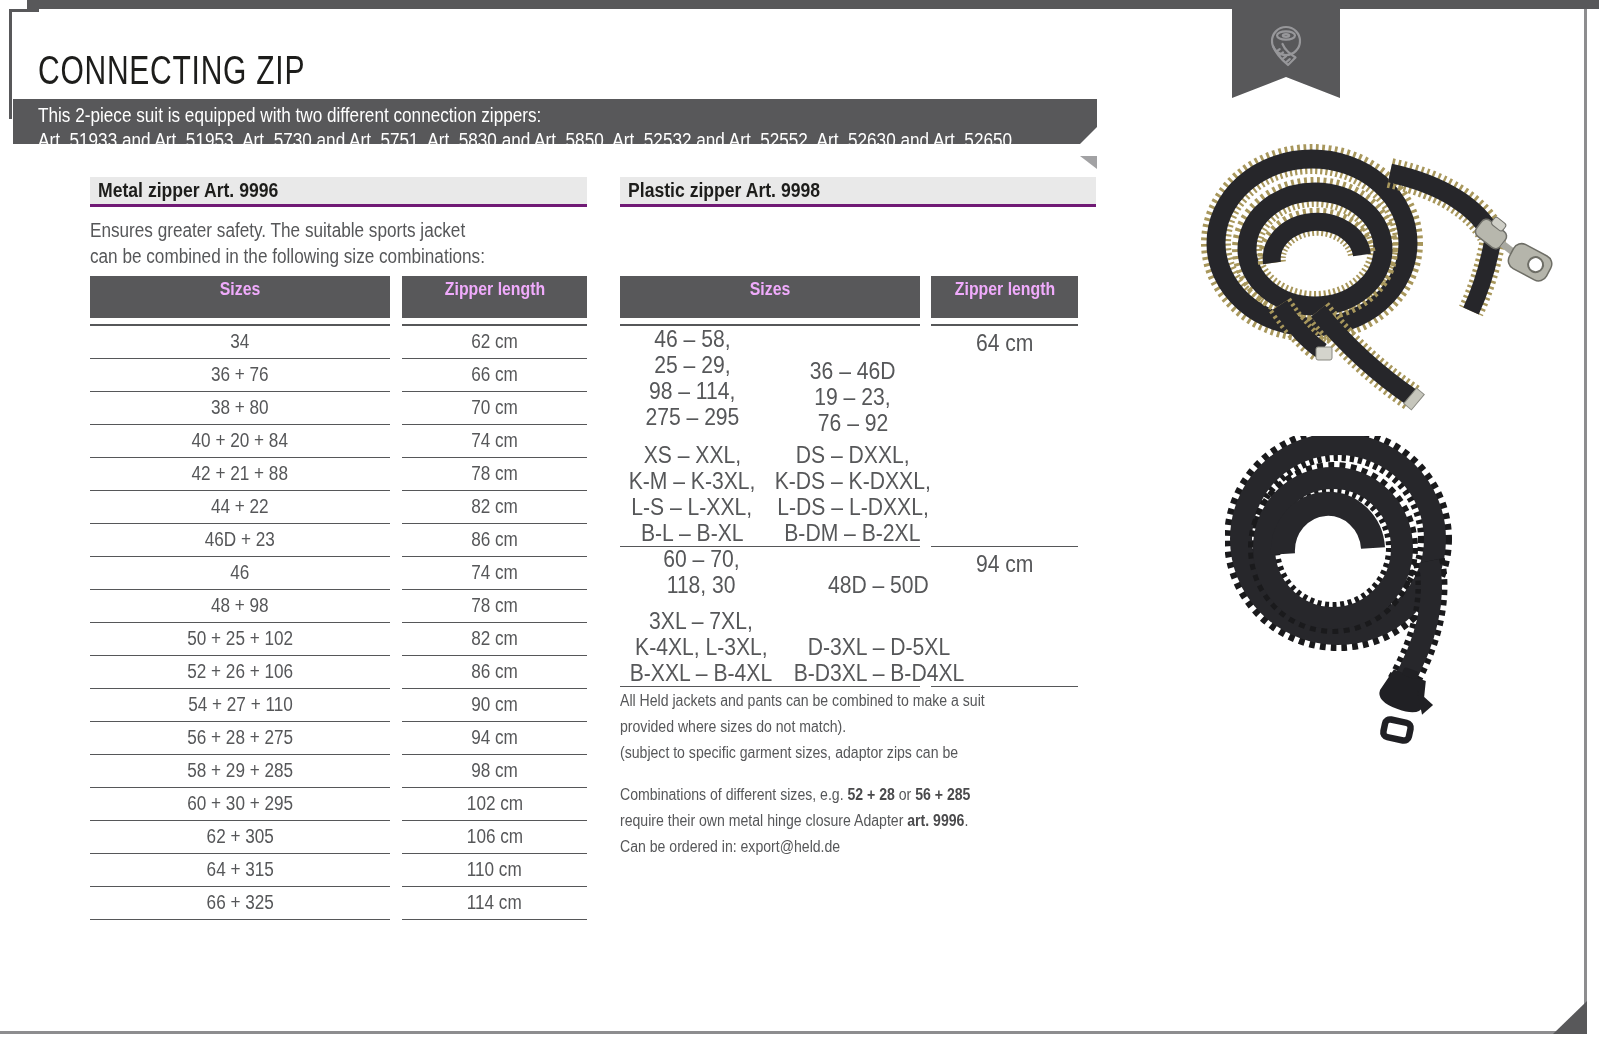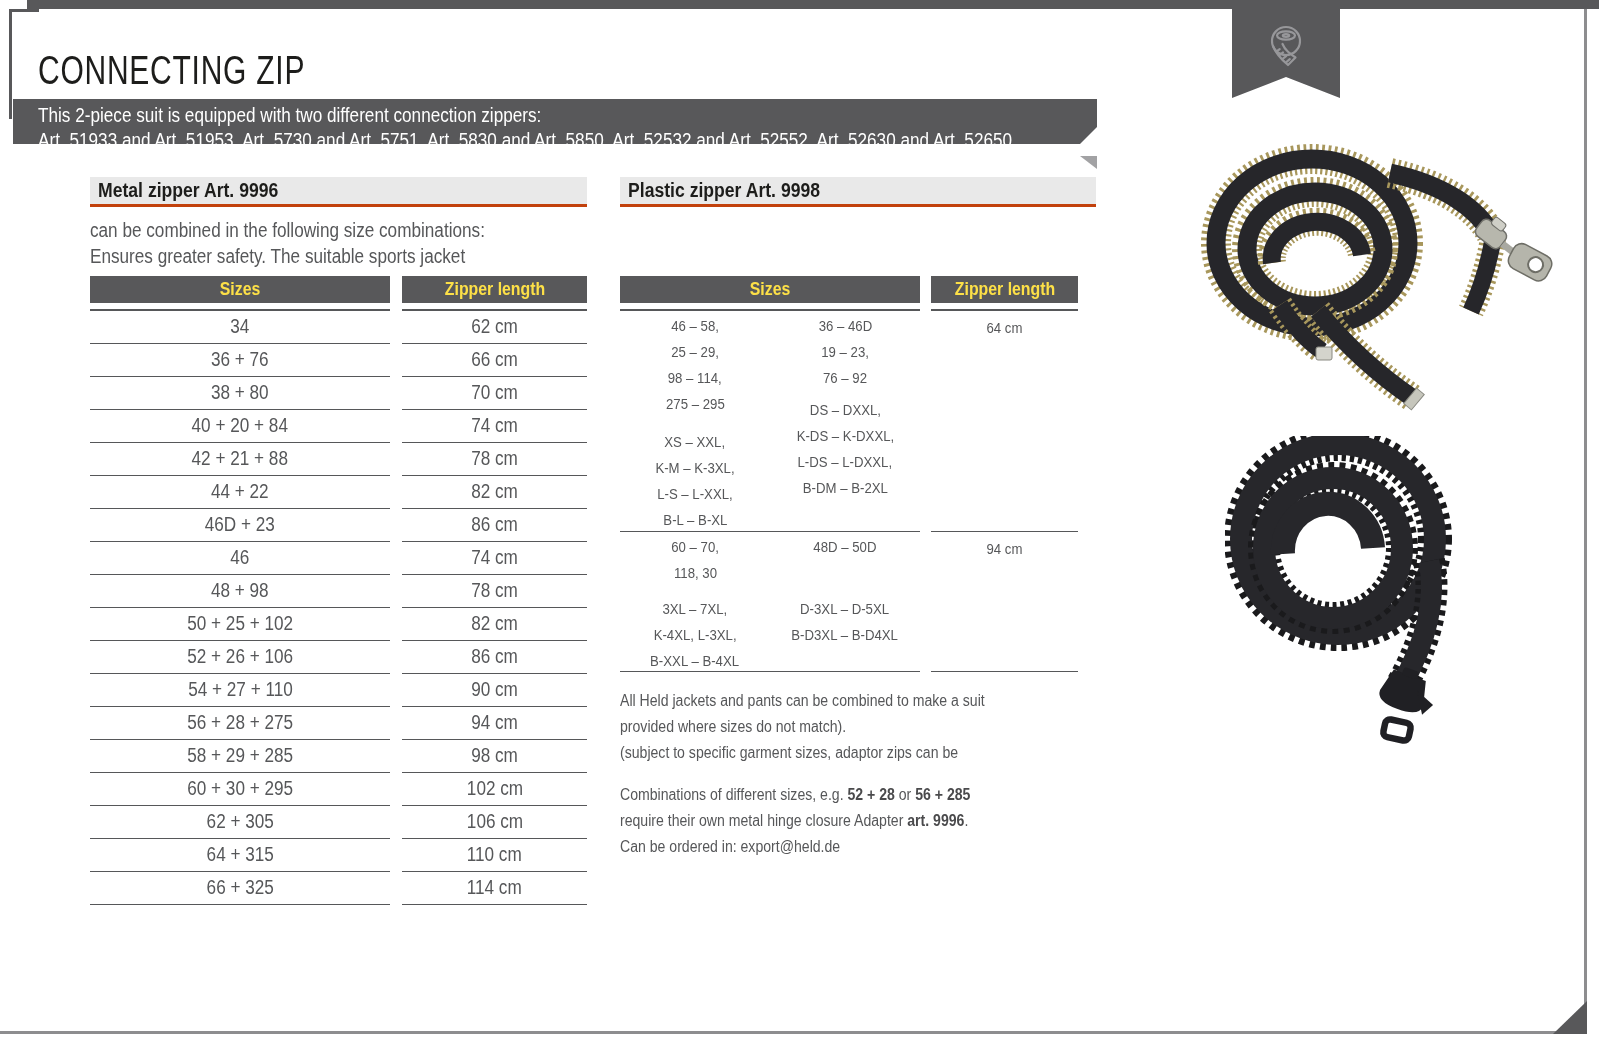--- a/index.html
+++ b/index.html
@@ -28,41 +28,41 @@
   
   .cxl{display:inline-block;transform:scaleX(0.88);transform-origin:0 50%;white-space:nowrap;}
   .cx{display:inline-block;transform:scaleX(0.88);transform-origin:50% 50%;white-space:nowrap;}
 
   
   .ribbon{position:absolute;left:1232px;top:9px;width:108px;height:89px;background:#58585a;
           clip-path:polygon(0 0,100% 0,100% 100%,50% calc(100% - 21px),0 100%);}
   .ribbon svg{position:absolute;left:27px;top:12px;}
 
   
-  .sec-head{position:absolute;height:27px;background:#e9e9e9;border-bottom:3px solid #c2410c;
+  .sec-head{position:absolute;height:27px;background:#e9e9e9;border-bottom:3px solid #701a75;
             font-weight:bold;font-size:20px;line-height:27px;color:#1d1d1b;padding-left:8px;box-sizing:content-box;}
   .sec-head.metal{left:90px;top:177px;width:489px;}
   .sec-head.plastic{left:620px;top:177px;width:468px;}
   .intro{position:absolute;font-size:19.5px;color:#565759;}
   .intro.metal{left:90px;top:217px;}
   .intro.plastic{left:620px;top:217px;}
   .intro .line{height:26px;line-height:26px;}
 
   
   .ztable{position:absolute;top:276px;}
   .ztable.metal{left:90px;width:497px;}
   .ztable.plastic{left:620px;width:458px;}
   .thead,.tspacer,.trow,.prow{display:flex;}
-  .th{height:27px;line-height:27px;background:#58585a;color:#fde047;font-weight:bold;font-size:18px;text-align:center;}
+  .th{height:42px;line-height:27px;background:#58585a;color:#f0abfc;font-weight:bold;font-size:18px;text-align:center;}
   .metal .c1{width:300px;} .metal .c2{width:185px;} .metal .gap{width:12px;}
   .plastic .c1{width:300px;} .plastic .c2{width:147px;} .plastic .gap{width:11px;}
   .tspacer .sp{height:8px;box-sizing:border-box;border-bottom:2px solid #565759;}
   .td{height:33px;box-sizing:border-box;border-bottom:1.5px solid #565759;
       text-align:center;font-size:19.5px;line-height:31px;color:#565759;}
-  .prow .pc{box-sizing:border-box;border-bottom:1.5px solid #565759;font-size:15px;color:#565759;}
+  .prow .pc{box-sizing:border-box;border-bottom:1.5px solid #565759;font-size:24px;color:#565759;align-items:flex-end;}
   .prow-1 .pc{height:221px;} .prow-2 .pc{height:140px;}
   .psizes{display:flex;padding-top:2px;}
   .psub{flex:1;text-align:center;}
   .pl-line{height:26px;line-height:26px;}
   .pgroup2-a{margin-top:12px;} .pgroup2-b{margin-top:6px;}
   .pgroup2-a2{margin-top:10px;} .pgroup2-b2{margin-top:36px;}
   .plen{text-align:center;padding-top:4px;line-height:26px;}
 
   
   .notes{position:absolute;left:620px;top:688px;font-size:16px;color:#565759;}
@@ -101,22 +101,22 @@
         <ellipse cx="27" cy="14.5" rx="9" ry="4.2"></ellipse>
         <ellipse cx="27" cy="14.5" rx="3.2" ry="1.4"></ellipse>
         <path d="M14 25 C17 33,22 38,29 44 L36.5 36.5 C30 32,26 29,23.5 23"></path>
         <path d="M17.5 30.5 l3.2 -2.4 M20.8 34 l3.2 -2.6 M24.2 37.4 l3.2 -2.6 M27.6 40.8 l3.2 -2.6"></path>
       </svg>
     </span>
   </div>
 
   <div class="sec-head metal"><span class="cxl">Metal zipper Art. 9996</span></div>
   <div class="intro metal">
+    <div class="line"><span class="cxl">Ensures greater safety. The suitable sports jacket</span></div>
     <div class="line"><span class="cxl">can be combined in the following size combinations:</span></div>
-    <div class="line"><span class="cxl">Ensures greater safety. The suitable sports jacket</span></div>
   </div>
 
   <div class="ztable metal">
     <div class="thead">
       <div class="th c1"><span class="cx">Sizes</span></div>
       <div class="gap"></div>
       <div class="th c2"><span class="cx">Zipper length</span></div>
     </div>
     <div class="tspacer">
       <div class="sp c1"></div>

